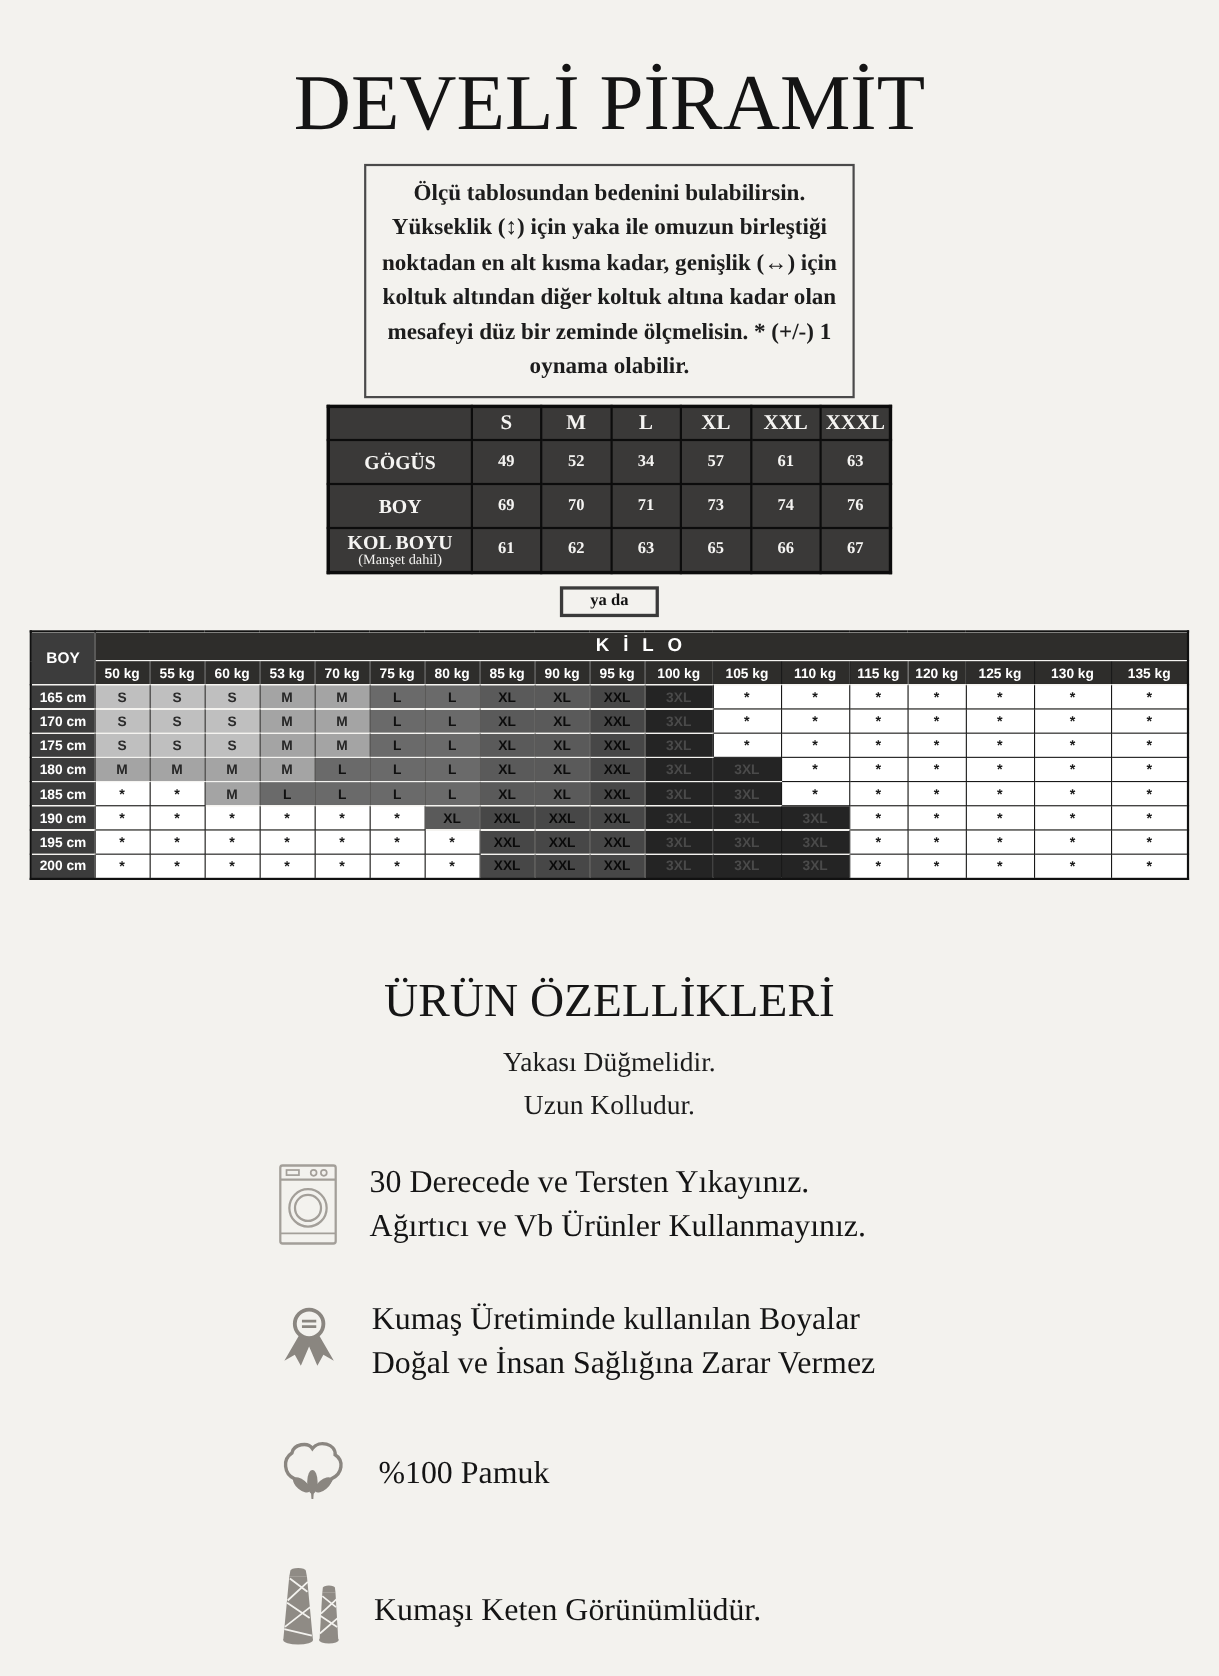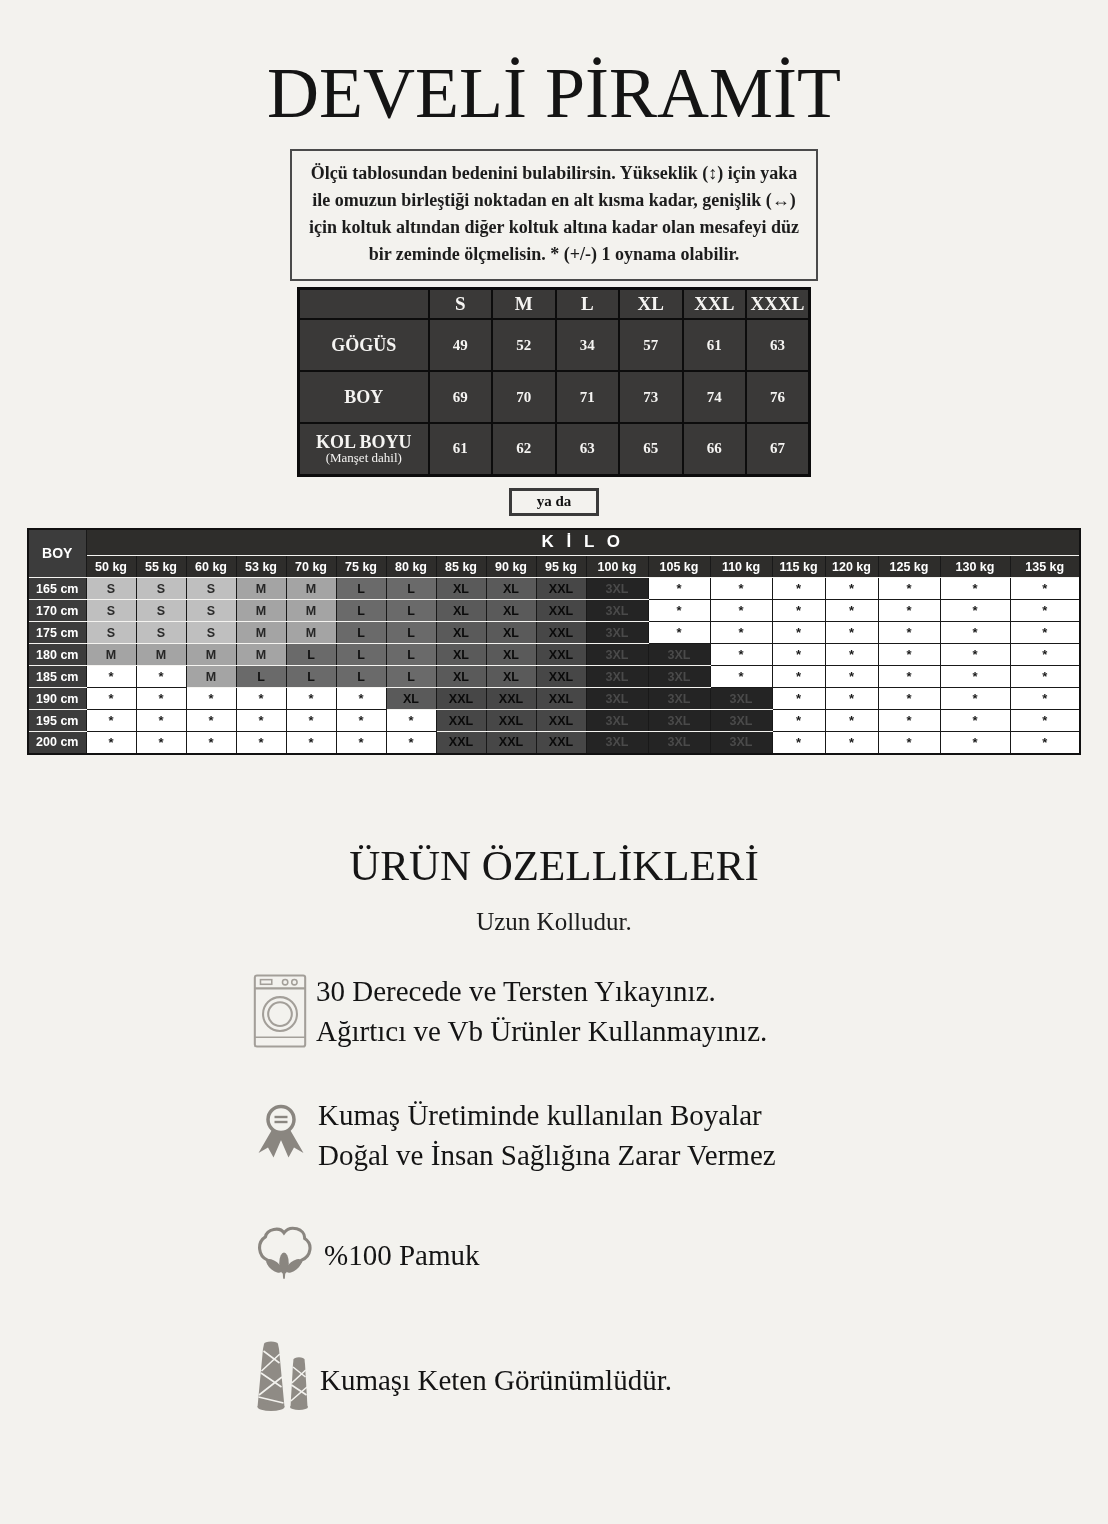--- a/index.html
+++ b/index.html
@@ -3,30 +3,30 @@
 <meta charset="utf-8">
 <style>
   * { box-sizing: border-box; }
   body { margin: 0; background: #f3f2ee; font-family: "Liberation Serif", serif; color: #1a1a1a; }
   .page { width: 1108px; height: 1524px; margin: 0 auto; overflow: hidden; position: relative; }
 
   .brand-title { margin: 0; padding-top: 56px; text-align: center; font-size: 72px; line-height: 1.05;
                  font-weight: normal; color: #141414; letter-spacing: 0px; }
   .page-subtitle { margin: 20px 0 0 0; text-align: center; font-size: 30px; font-weight: normal; color: #3d3c3a; }
 
-  .info-box { width: 528px; margin: 17px auto 0 auto; border: 2px solid #4a4a4a; padding: 9px 14px 11px 14px;
-              text-align: center; font-size: 18px; font-weight: bold; line-height: 1.5; color: #1c1c1c; }
+  .info-box { width: 446px; margin: 17px auto 0 auto; border: 2px solid #4a4a4a; padding: 9px 14px 11px 14px;
+              text-align: center; font-size: 21px; font-weight: bold; line-height: 1.5; color: #1c1c1c; }
 
   
   table { border-collapse: collapse; }
   .size-table { margin: 6px auto 0 auto; background: #3a3938; border: 3px solid #0c0c0c; }
   .size-table th, .size-table td { border: 2px solid #0c0c0c; color: #f5f4f2; text-align: center; vertical-align: middle; }
   .size-table .corner { width: 130px; }
   .size-table thead th { width: 63.5px; height: 31px; font-size: 19px; font-weight: bold; }
-  .size-table tbody th { font-size: 18px; font-weight: bold; height: 52px; line-height: 1.05; }
+  .size-table tbody th { font-size: 18px; font-weight: bold; height: 40px; line-height: 1.05; }
   .size-table tbody td { font-size: 15px; font-weight: bold; }
   .size-table .sublabel { display: block; font-size: 13px; font-weight: normal; }
 
   .or-box { width: 90px; margin: 11px auto 0 auto; border: 3px solid #3a3a3a; padding: 2px 0 3px 0;
             text-align: center; font-size: 15px; font-weight: bold; color: #111; }
 
   
   .weight-table { margin: 12px auto 0 auto; table-layout: fixed; border: 2px solid #111;
                   font-family: "Liberation Sans", sans-serif; }
   .weight-table th, .weight-table td { text-align: center; vertical-align: middle; overflow: hidden;
@@ -39,21 +39,21 @@
   .weight-table .hrow { background: #3c3c3c; color: #fff; font-size: 12.5px; font-weight: bold; height: 22px; }
   .weight-table td { font-size: 12.5px; font-weight: bold; height: 22px; }
   .weight-table td.c-star { border-color: #191919; font-size: 13px; }
 
   
   .features { margin-top: 86px; }
   .features-title { margin: 0; text-align: center; font-size: 43px; font-weight: normal; color: #161616; }
   .feature-bullets { margin-top: 12px; text-align: center; font-size: 25px; line-height: 39px; color: #1c1c1c; }
   .feature-bullets p { margin: 0; font-weight: normal; }
 
-  .feature-row { display: flex; align-items: center; margin-left: 253px; gap: 9px; }
+  .feature-row { display: flex; align-items: center; margin-left: 253px; gap: 29px; }
   .feature-row .ftext { font-size: 29px; line-height: 40px; color: #141414; }
   .fr-1 { margin-top: 30px; }
   .fr-2 { margin-top: 44px; }
   .fr-3 { margin-top: 50px; }
   .fr-4 { margin-top: 52px; }
   .icon-wrap { flex: 0 0 auto; display: flex; align-items: center; justify-content: center; }
 </style>
 </head>
 <body>
 
@@ -329,20 +329,21 @@
           <td class="c-star" style="background: rgb(255, 255, 255); color: rgb(26, 26, 26);">*</td>
           <td class="c-star" style="background: rgb(255, 255, 255); color: rgb(26, 26, 26);">*</td>
         </tr>
       </tbody>
     </table>
 
   <section class="features">
     <h3 class="features-title">ÜRÜN ÖZELLİKLERİ</h3>
 
     <div class="feature-bullets">
+      <p>Yakası Düğmelidir.</p>
       <p>Uzun Kolludur.</p>
     </div>
 
     <div class="feature-row fr-1">
       <span class="icon-wrap">
         <svg width="54" height="74" viewBox="0 0 52 72" fill="none" stroke="#a39f99" stroke-width="2">
           <rect x="1.5" y="1.5" width="49" height="69" rx="2"></rect>
           <line x1="1.5" y1="14" x2="50.5" y2="14"></line>
           <rect x="7" y="5.5" width="11" height="4.5" stroke-width="1.5"></rect>
           <circle cx="31" cy="8" r="2.6" stroke-width="1.5"></circle>

